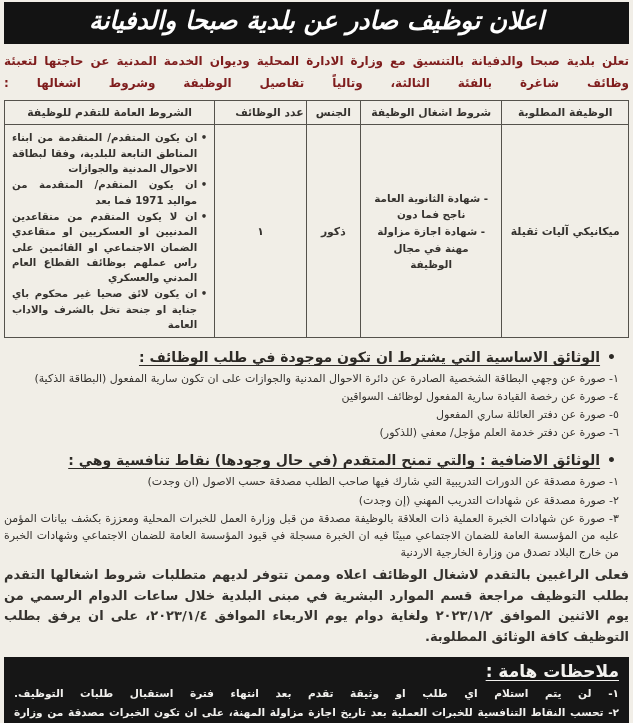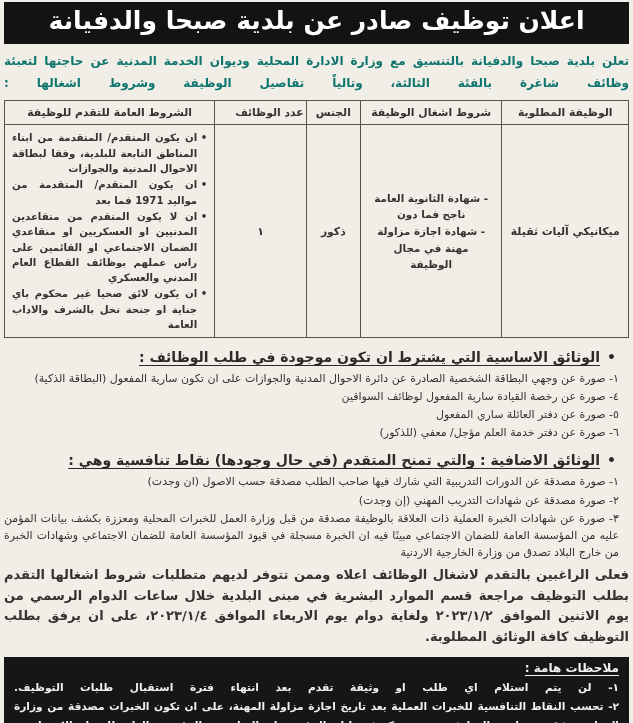--- a/index.html
+++ b/index.html
@@ -8,25 +8,25 @@
     width:633px; height:723px; margin:0 auto; overflow:hidden;
     background:var(--page_bg,#f1eee7);
     font-family:"DejaVu Sans", sans-serif;
     color:var(--text_dark,#35322e);
     direction:rtl;
     padding:2px 4px 0;
   }
   .banner {
     background:var(--banner_bg,#131313); color:#fff;
     text-align:center; font-weight:bold; font-size:25px;
-    padding:3px 0 8px; line-height:1.25;
+    padding:3px 0 8px; line-height:1.25;font-style:italic;
   }
   .intro {
     margin-top:7px; font-size:12px; font-weight:bold; line-height:1.8;
-    text-align:justify; text-align-last:justify; color:#0f766e;
+    text-align:justify; text-align-last:justify; color:#7f1d1d;
   }
   table.ann-table {
     width:100%; border-collapse:collapse; margin-top:6px;
     background:transparent;
   }
   .ann-table th, .ann-table td { border:1px solid var(--border,#55524c); }
   .ann-table th {
     font-size:10.8px; font-weight:bold; padding:5px 2px; text-align:center;
     white-space:nowrap;
   }
@@ -59,21 +59,21 @@
     font-size:11px; line-height:1.55; text-align:justify; margin-bottom:1px;
   }
   .apply-par {
     margin-top:4px; font-size:13px; font-weight:bold; line-height:1.6;
     text-align:justify;
   }
   .notes-box {
     margin-top:9px; background:var(--notes_bg,#161616);
     color:var(--notes_text,#f2f1ee); padding:4px 10px 8px;
   }
-  .notes-heading { font-size:12px; font-weight:bold; margin-bottom:3px; }
+  .notes-heading { font-size:17px; font-weight:bold; margin-bottom:3px; }
   .notes-heading span { text-decoration:underline; text-underline-offset:3px; }
   .notes-list .note-item {
     font-size:10.6px; font-weight:bold; line-height:1.8; text-align:justify;
   }
   .notes-list .note-item:first-child { text-align-last:justify; }
 </style>
 </head>
 <body style="--page_bg: #f1eee7; --banner_bg: #131313; --notes_bg: #161616; --notes_text: #f2f1ee; --text_dark: #35322e; --border: #55524c;">
 
 <div class="banner">

